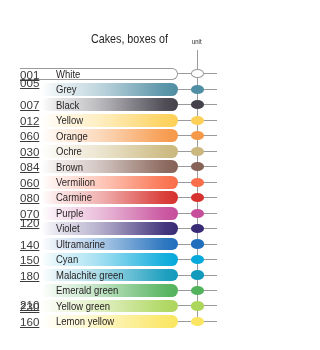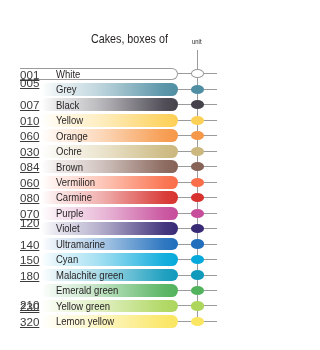--- a/index.html
+++ b/index.html
@@ -42,21 +42,21 @@
         <div class="hline" style="top:104.34px"></div>
         <div class="bar" style="top:98.44px;height:12.8px;background:#ffffff;background-image:linear-gradient(to right,rgba(69,66,76,0) 0%,rgba(69,66,76,0.113) 10%,rgba(69,66,76,0.184) 20%,rgba(69,66,76,0.258) 30%,rgba(69,66,76,0.347) 40%,rgba(69,66,76,0.451) 50%,rgba(69,66,76,0.571) 60%,rgba(69,66,76,0.694) 70%,rgba(69,66,76,0.816) 80%,rgba(69,66,76,0.934) 90%,rgba(69,66,76,1) 100%);"></div>
         <div class="dot" style="top:100.24000000000001px;background:#45424c;"></div>
         <div class="code" style="top:98.44px">007</div>
         <div class="name" style="top:98.64px">Black</div>
       </div>
       <div>
         <div class="hline" style="top:119.81px"></div>
         <div class="bar" style="top:113.91px;height:12.8px;background:#ffffff;background-image:linear-gradient(to right,rgba(253,208,87,0) 0%,rgba(253,208,87,0.113) 10%,rgba(253,208,87,0.184) 20%,rgba(253,208,87,0.258) 30%,rgba(253,208,87,0.347) 40%,rgba(253,208,87,0.451) 50%,rgba(253,208,87,0.571) 60%,rgba(253,208,87,0.694) 70%,rgba(253,208,87,0.816) 80%,rgba(253,208,87,0.934) 90%,rgba(253,208,87,1) 100%);"></div>
         <div class="dot" style="top:115.71000000000001px;background:#fdd057;"></div>
-        <div class="code" style="top:113.91px">010</div>
+        <div class="code" style="top:113.91px">012</div>
         <div class="name" style="top:114.11px">Yellow</div>
       </div>
       <div>
         <div class="hline" style="top:135.28px"></div>
         <div class="bar" style="top:129.38px;height:12.8px;background:#ffffff;background-image:linear-gradient(to right,rgba(246,152,73,0) 0%,rgba(246,152,73,0.113) 10%,rgba(246,152,73,0.184) 20%,rgba(246,152,73,0.258) 30%,rgba(246,152,73,0.347) 40%,rgba(246,152,73,0.451) 50%,rgba(246,152,73,0.571) 60%,rgba(246,152,73,0.694) 70%,rgba(246,152,73,0.816) 80%,rgba(246,152,73,0.934) 90%,rgba(246,152,73,1) 100%);"></div>
         <div class="dot" style="top:131.18px;background:#f69849;"></div>
         <div class="code" style="top:129.38px">060</div>
         <div class="name" style="top:129.58px">Orange</div>
       </div>
       <div>
@@ -133,17 +133,17 @@
         <div class="hline" style="top:305.45000000000005px"></div>
         <div class="bar" style="top:299.55000000000007px;height:12.8px;background:#ffffff;background-image:linear-gradient(to right,rgba(173,214,93,0) 0%,rgba(173,214,93,0.113) 10%,rgba(173,214,93,0.184) 20%,rgba(173,214,93,0.258) 30%,rgba(173,214,93,0.347) 40%,rgba(173,214,93,0.451) 50%,rgba(173,214,93,0.571) 60%,rgba(173,214,93,0.694) 70%,rgba(173,214,93,0.816) 80%,rgba(173,214,93,0.934) 90%,rgba(173,214,93,1) 100%);"></div>
         <div class="dot" style="top:301.35px;background:#add65d;"></div>
         <div class="code" style="top:299.55000000000007px">230</div>
         <div class="name" style="top:299.75000000000006px">Yellow green</div>
       </div>
       <div>
         <div class="hline" style="top:320.92px"></div>
         <div class="bar" style="top:315.02000000000004px;height:12.8px;background:#ffffff;background-image:linear-gradient(to right,rgba(250,230,98,0) 0%,rgba(250,230,98,0.113) 10%,rgba(250,230,98,0.184) 20%,rgba(250,230,98,0.258) 30%,rgba(250,230,98,0.347) 40%,rgba(250,230,98,0.451) 50%,rgba(250,230,98,0.571) 60%,rgba(250,230,98,0.694) 70%,rgba(250,230,98,0.816) 80%,rgba(250,230,98,0.934) 90%,rgba(250,230,98,1) 100%);"></div>
         <div class="dot" style="top:316.82px;background:#fae662;"></div>
-        <div class="code" style="top:315.02000000000004px">320</div>
+        <div class="code" style="top:315.02000000000004px">160</div>
         <div class="name" style="top:315.22px">Lemon yellow</div>
       </div>
     </div>
 </div>
 
 </body></html>

